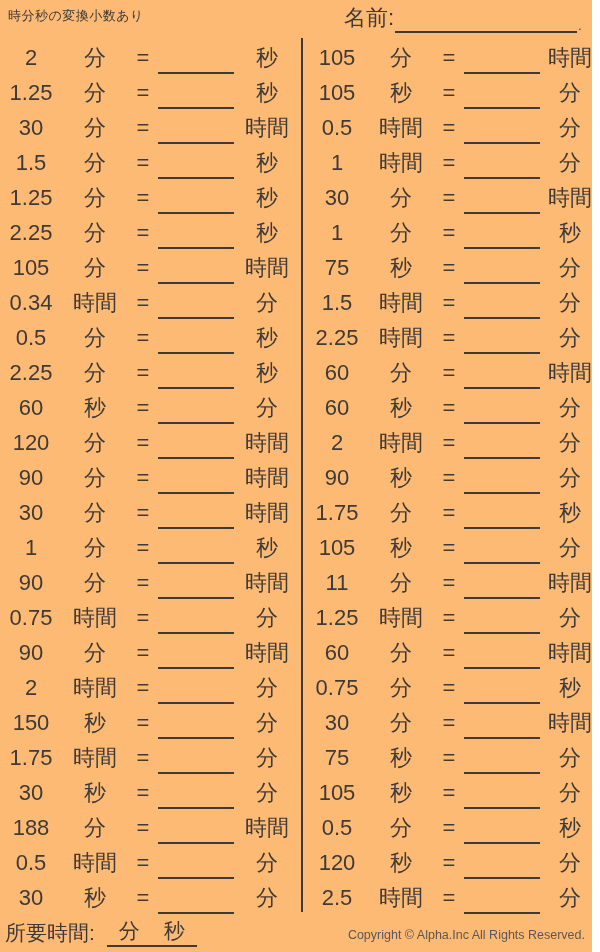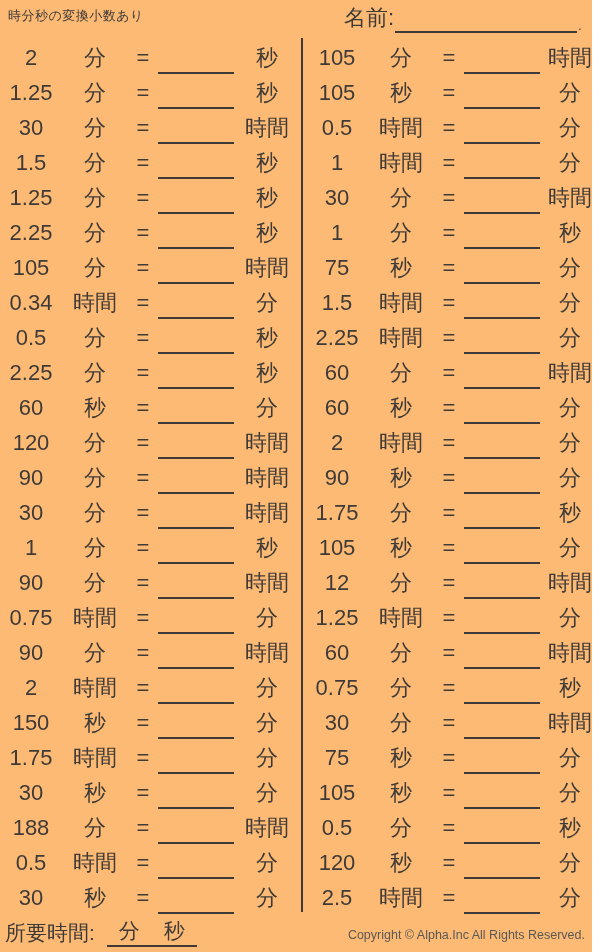--- a/index.html
+++ b/index.html
@@ -449,21 +449,21 @@
 
     <div class="prow">
       <span class="num">105</span>
       <span class="unit-from">秒</span>
       <span class="eq">=</span>
       <span class="blank"></span>
       <span class="unit-to">分</span>
     </div>
 
     <div class="prow">
-      <span class="num">12</span>
+      <span class="num">11</span>
       <span class="unit-from">分</span>
       <span class="eq">=</span>
       <span class="blank"></span>
       <span class="unit-to">時間</span>
     </div>
 
     <div class="prow">
       <span class="num">1.25</span>
       <span class="unit-from">時間</span>
       <span class="eq">=</span>

